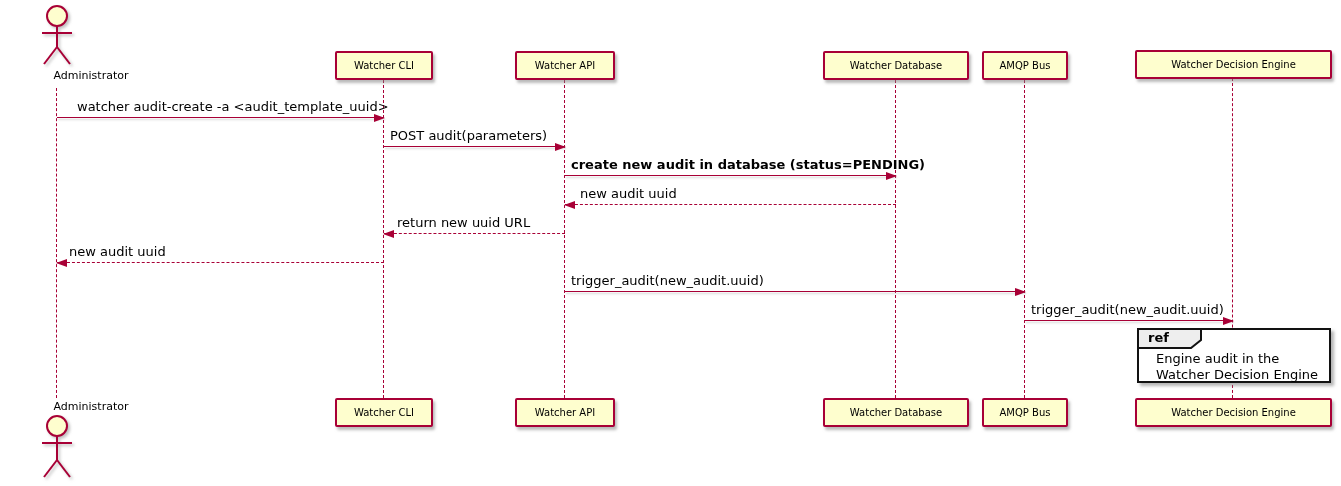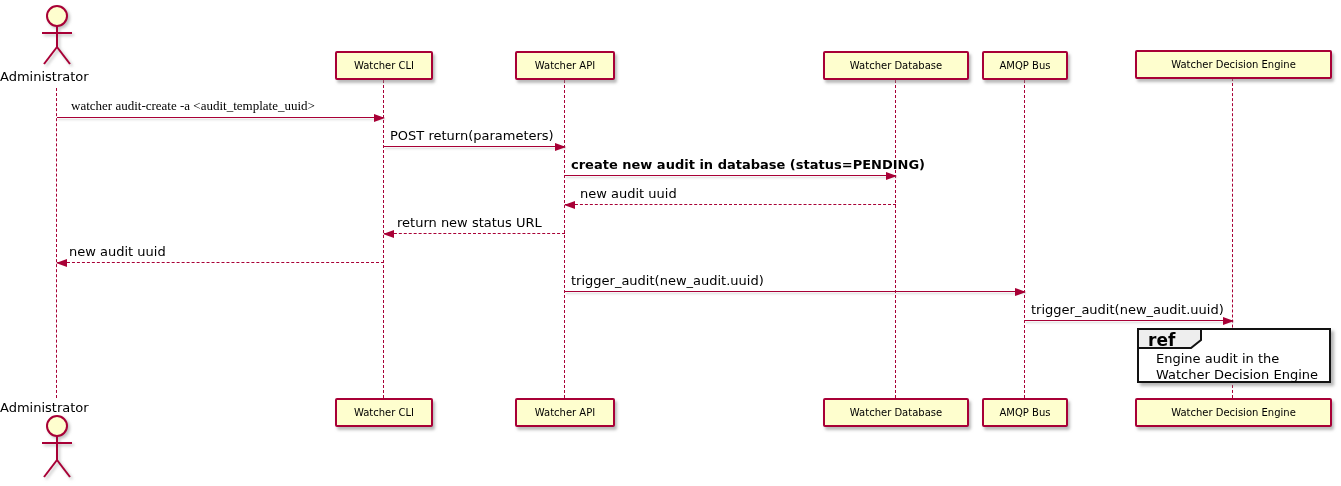--- a/index.html
+++ b/index.html
@@ -37,24 +37,26 @@
     color: #000000;
     white-space: nowrap;
     z-index: 3;
   }
 
   
   .actor-figure { position: absolute; z-index: 3; filter: drop-shadow(2px 2px 1.5px rgba(130,130,130,0.5)); }
   .actor-label {
     position: absolute;
     width: 114px;
-    font-size: 13px;
+    text-align: center;
+    font-size: 11px;
     color: #000000;
     z-index: 3;
     white-space: nowrap;
+    margin-left: 34px;
   }
 
   
   .msg { position: absolute; height: 0; z-index: 2; }
   .msg-line {
     position: absolute;
     left: 0; right: 0; top: 0;
     height: 0;
   }
   .msg-line.solid { border-top: 1.5px solid #A80036; box-shadow: 1px 2px 2px rgba(150,150,150,0.45); }
@@ -87,21 +89,21 @@
     width: 194px; height: 55px;
     background: #ffffff;
     border: 2px solid #121212;
     box-shadow: 3px 3px 3px rgba(130,130,130,0.6);
     z-index: 4;
   }
   .ref-tab-svg { position: absolute; left: -2px; top: -2px; }
   .ref-tab-label {
     position: absolute;
     left: 9px; top: 0px;
-    font-size: 17px;
+    font-size: 13px;
     font-weight: bold;
     color: #000000;
     z-index: 5;
   }
   .ref-body {
     position: absolute;
     left: 17px; top: 21px;
     font-size: 13px;
     line-height: 15.5px;
     color: #000000;
@@ -139,45 +141,45 @@
       <span>Watcher Database</span>
     </div>
   <div class="pbox" style="left:982px; top:51px; width:86px;">
       <span>AMQP Bus</span>
     </div>
   <div class="pbox" style="left:1135px; top:50px; width:197px;">
       <span>Watcher Decision Engine</span>
     </div>
 
   <div class="msg" style="left:57px; top:117px; width:327px;">
-    <div class="msg-label" style="left:14px;font-family:Liberation Serif, serif;">watcher audit-create -a &lt;audit_template_uuid&gt;</div>
+    <div class="msg-label" style="left:20px;">watcher audit-create -a &lt;audit_template_uuid&gt;</div>
     <div class="msg-line solid"></div>
     <div class="arr right"></div>
   </div>
 
   <div class="msg" style="left:384px; top:146px; width:181px;">
-    <div class="msg-label" style="left:6px;">POST return(parameters)</div>
+    <div class="msg-label" style="left:6px;">POST audit(parameters)</div>
     <div class="msg-line solid"></div>
     <div class="arr right"></div>
   </div>
 
   <div class="msg" style="left:565px; top:175px; width:331px;">
     <div class="msg-label" style="left:6px;font-weight:bold;">create new audit in database (status=PENDING)</div>
     <div class="msg-line solid"></div>
     <div class="arr right"></div>
   </div>
 
   <div class="msg" style="left:565px; top:204px; width:331px;">
     <div class="msg-label" style="left:15px;">new audit uuid</div>
     <div class="msg-line dashed"></div>
     <div class="arr left"></div>
   </div>
 
   <div class="msg" style="left:384px; top:233px; width:181px;">
-    <div class="msg-label" style="left:13px;">return new status URL</div>
+    <div class="msg-label" style="left:13px;">return new uuid URL</div>
     <div class="msg-line dashed"></div>
     <div class="arr left"></div>
   </div>
 
   <div class="msg" style="left:57px; top:262px; width:327px;">
     <div class="msg-label" style="left:12px;">new audit uuid</div>
     <div class="msg-line dashed"></div>
     <div class="arr left"></div>
   </div>
 

